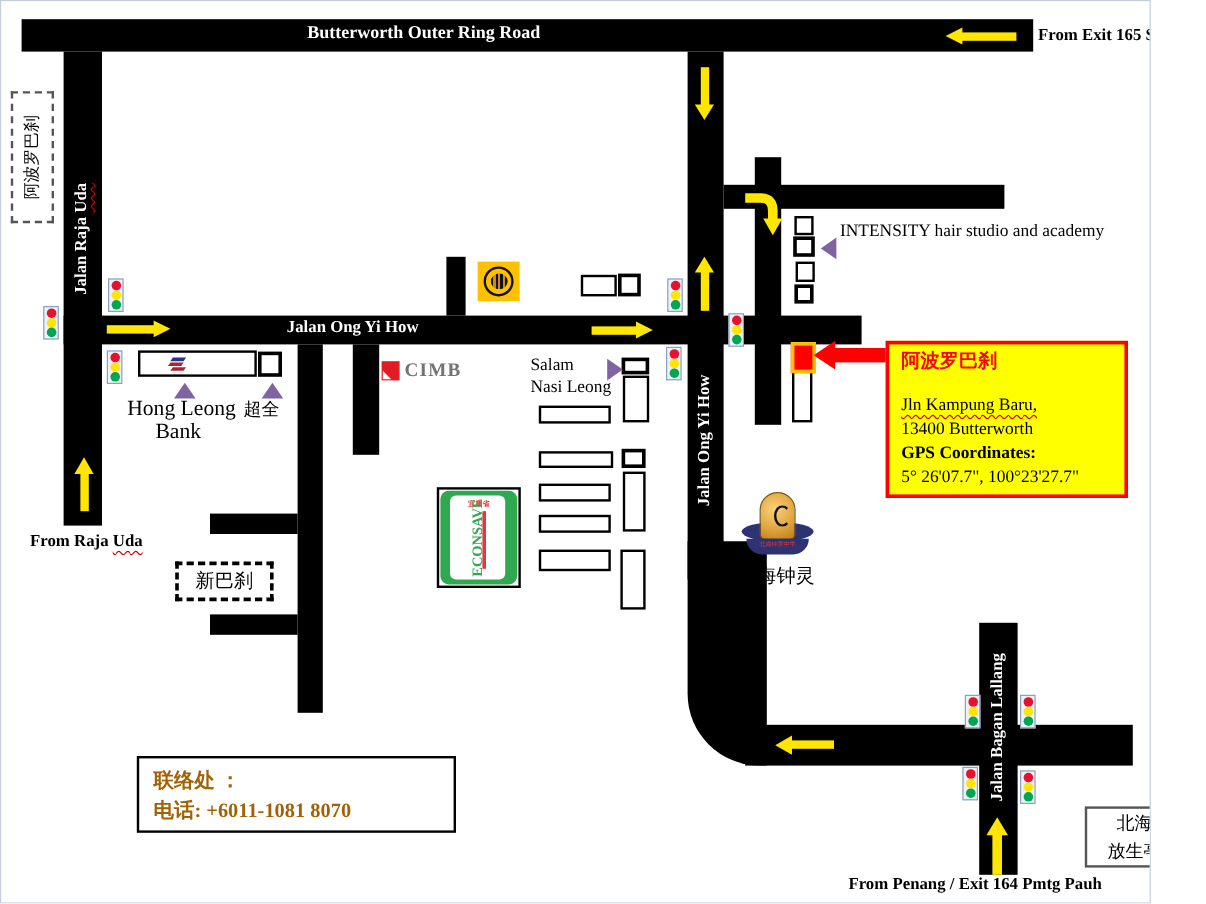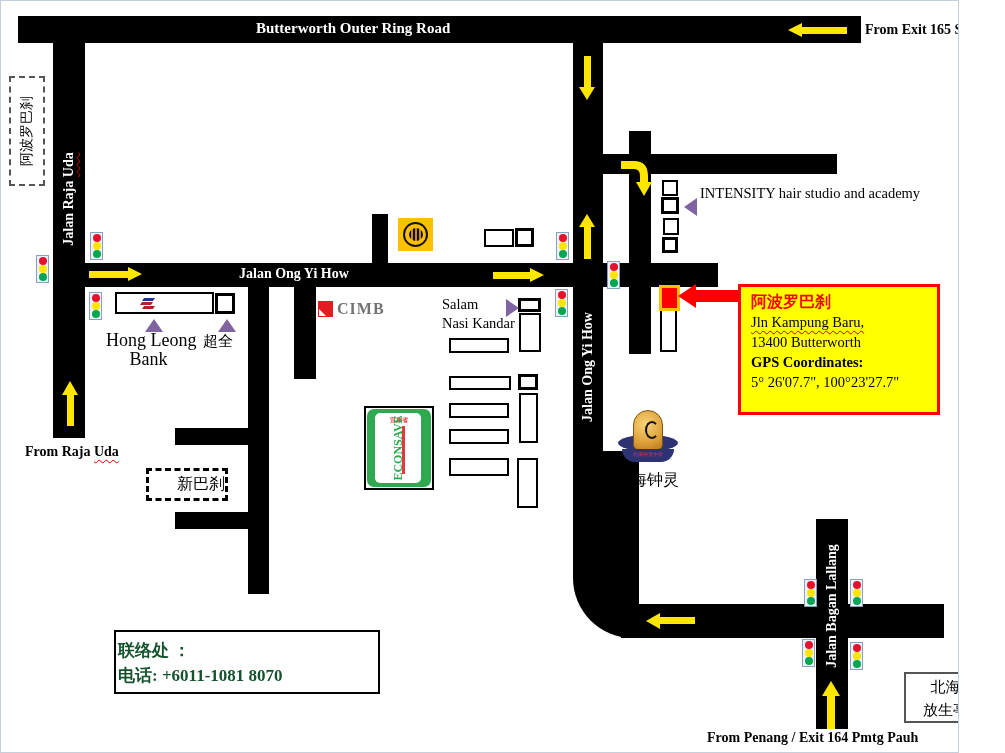--- a/index.html
+++ b/index.html
@@ -28,22 +28,22 @@
   
   .dashbox{position:absolute;background:#fff;box-sizing:border-box;display:flex;
            align-items:center;justify-content:center;}
   
   .callout{position:absolute;left:737px;top:283px;width:202px;height:131px;background:#ffff00;
            border:3px solid #ff0000;box-sizing:border-box;padding:5px 10px;
            font-size:14.5px;line-height:20px;color:#000;}
   .callout .title{color:#ff0000;font-weight:bold;font-size:16px;}
   
   .contact{position:absolute;left:113px;top:629px;width:266px;height:64px;background:#fff;
-           border:2px solid #000;box-sizing:border-box;padding:6px 2px;
-           color:#14532d;font-weight:bold;font-size:17px;line-height:25px;}
+           border:2px solid #000;box-sizing:border-box;padding:6px 12px;
+           color:#a16207;font-weight:bold;font-size:17px;line-height:25px;}
   
   .fst{position:absolute;left:903px;top:671px;width:83px;height:51px;background:#fff;
        border:2px solid #555;box-sizing:border-box;text-align:center;font-size:15px;
        line-height:23px;padding-top:2px;}
   
   .tiger{position:absolute;left:397px;top:217px;width:35px;height:33px;background:#ffc000;
          display:flex;align-items:center;justify-content:center;}
   .tiger-ring{width:25px;height:25px;border-radius:50%;border:2px solid #111;box-sizing:border-box;
               display:flex;align-items:center;justify-content:center;}
   .tiger-face{width:14px;height:13px;border-radius:50%;
@@ -241,38 +241,38 @@
     <span style="display:block;">Hong Leong</span>
     <span style="display:block;">Bank</span>
   </div>
   <div class="lbl" style="left:202px;top:331px;font-size:15px;">超全</div>
 
   <div class="cimb-sq"></div>
   <div class="lbl b" style="left:336px;top:299px;font-size:16px;color:#737373;letter-spacing:1px;">CIMB</div>
 
   <div class="lbl" style="left:441px;top:294px;font-size:14.5px;line-height:19px;">
     <span style="display:block;">Salam</span>
-    <span style="display:block;">Nasi Kandar</span>
+    <span style="display:block;">Nasi Leong</span>
   </div>
 
   <div class="tiger">
       <div class="tiger-ring">
         <div class="tiger-face"></div>
       </div>
     </div>
 
   <div class="econ">
     <div class="g1"></div>
     <div class="w1"></div>
     <div class="ecn">宜康省</div>
     <div class="ebar"></div>
     <div class="etext">ECONSAVE</div>
   </div>
 
-  <div class="dashbox" style="left:145px;top:467px;width:82px;height:33px;border:3px dashed #000;font-size:16px;justify-content:flex-end;">
+  <div class="dashbox" style="left:145px;top:467px;width:82px;height:33px;border:3px dashed #000;font-size:16px;">
     <span>新巴刹</span>
   </div>
 
   <div class="lbl" style="left:699px;top:184px;font-size:14.5px;">INTENSITY hair studio and academy</div>
 
   <div class="bell">
     <div class="wings"></div>
     <div class="body"></div>
     <div class="cres"></div>
     <div class="banner">北海钟灵中学</div>
@@ -283,21 +283,21 @@
     <span style="display:block;">北海</span>
     <span style="display:block;">放生亭</span>
   </div>
 
   <div class="marker"></div>
   <div class="red-arrow-shaft"></div>
   <div class="red-arrow-head"></div>
 
   <div class="callout">
     <div class="title">阿波罗巴刹</div>
-    <div class="wavy" style="display:inline-block;">Jln Kampung Baru,</div>
+    <div class="wavy" style="display:inline-block;margin-top:16px;">Jln Kampung Baru,</div>
     <div>13400 Butterworth</div>
     <div class="b">GPS Coordinates:</div>
     <div>5° 26'07.7", 100°23'27.7"</div>
   </div>
 
   <div class="contact">
     <div>联络处  ：</div>
     <div>电话: +6011-1081 8070</div>
   </div>
 

